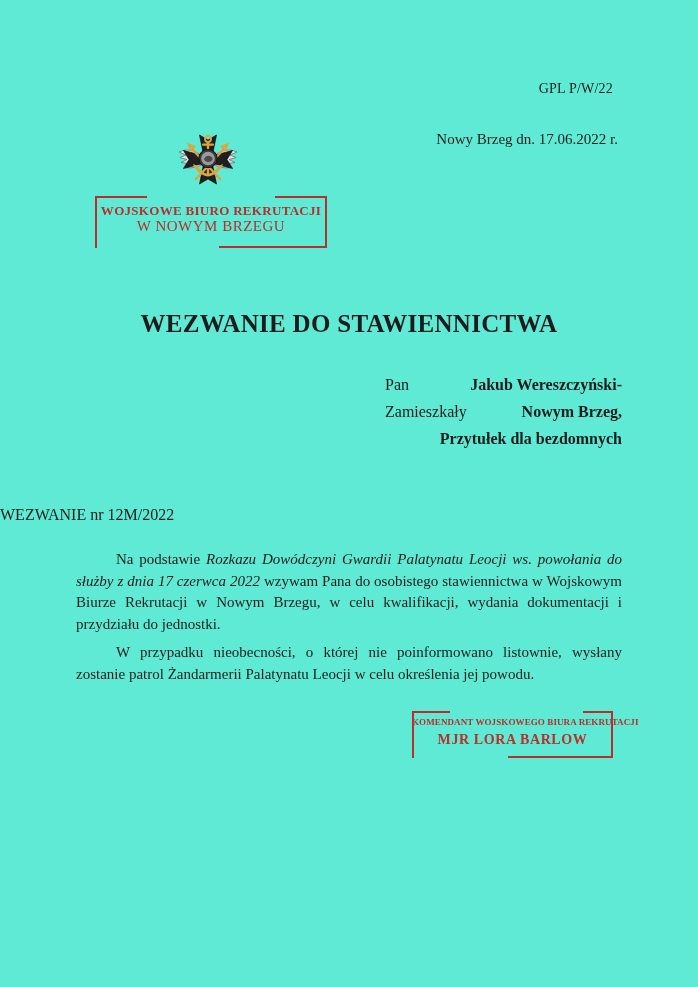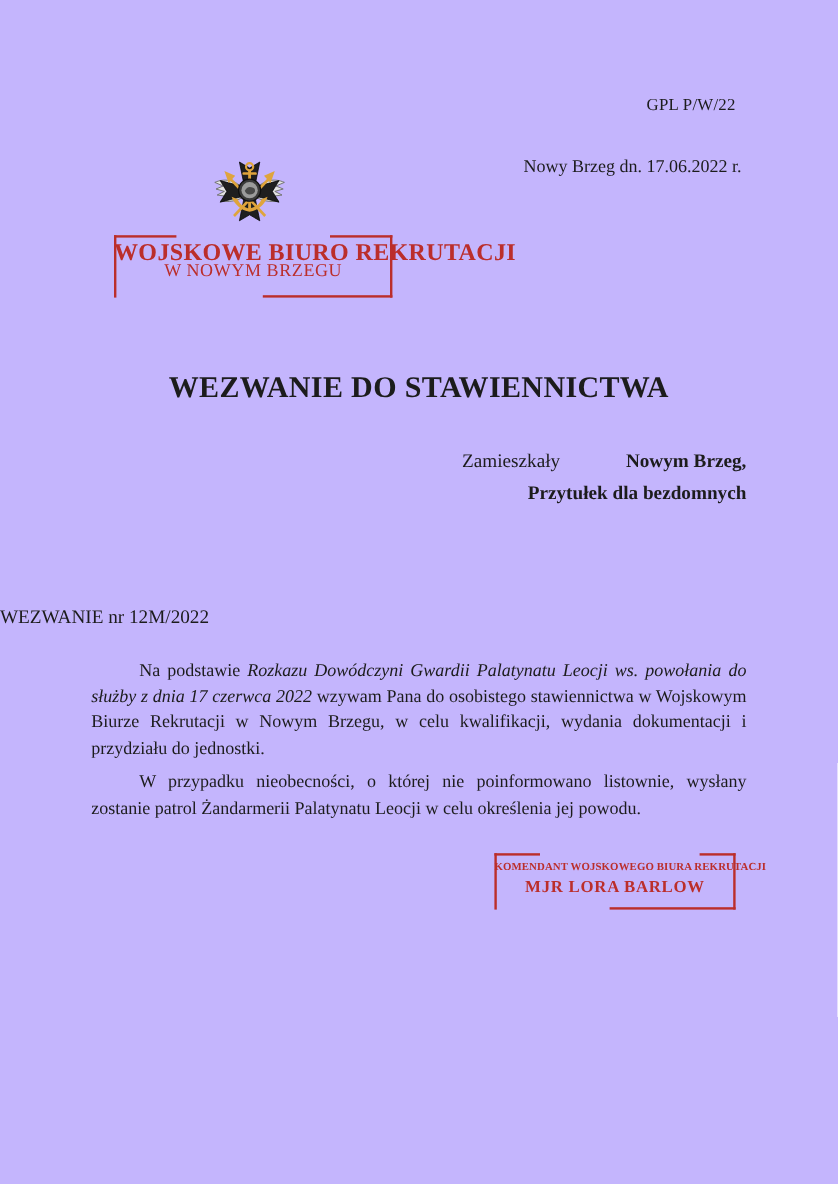--- a/index.html
+++ b/index.html
@@ -5,37 +5,37 @@
   :root{
     --stamp-red:#bb2e2b;
     --text-black:#1c1c1c;
   }
   *{box-sizing:border-box;}
   html,body{margin:0;padding:0;background:#ffffff;}
   .page{
     position:relative;
     width:698px;height:987px;
     margin:0 auto;
-    background:#c4b5fd;
+    background:#5eead4;
     font-family:"Liberation Serif", serif;
     color:var(--text-black);
     overflow:hidden;
   }
   .abs{position:absolute;}
 
   .ref-number{top:81px;right:85px;font-size:14px;letter-spacing:0.2px;}
   .date-line{top:131px;right:80px;font-size:15px;}
 
   .emblem{left:178px;top:131px;width:60px;height:57px;}
 
   
   .stamp{color:var(--stamp-red);text-align:center;white-space:nowrap;}
   .stamp .line{position:absolute;background:var(--stamp-red);}
   .stamp-top{left:95px;top:196px;width:232px;height:52px;padding-top:7px;}
-  .stamp-top .t1{font-size:20px;font-weight:bold;letter-spacing:0.3px;line-height:16px;}
+  .stamp-top .t1{font-size:13px;font-weight:bold;letter-spacing:0.3px;line-height:16px;}
   .stamp-top .t2{font-size:15px;font-weight:normal;letter-spacing:0.5px;line-height:15px;}
 
   .stamp-sign{left:412px;top:711px;width:201px;height:47px;padding-top:6px;}
   .stamp-sign .t1{font-size:9px;font-weight:bold;letter-spacing:0.1px;line-height:11px;}
   .stamp-sign .t2{font-size:14px;font-weight:bold;letter-spacing:0.6px;line-height:17px;margin-top:3px;}
 
   .v-left{left:0;top:0;width:2px;height:100%;}
   .v-right{right:0;top:0;width:2px;height:100%;}
   .tick-tl{left:0;top:0;height:2px;}
   .tick-tr{right:0;top:0;height:2px;}
@@ -107,20 +107,24 @@
     <div class="line tick-tr"></div>
     <div class="line b-line"></div>
     <div class="t1">WOJSKOWE BIURO REKRUTACJI</div>
     <div class="t2">W NOWYM BRZEGU</div>
   </div>
 
   <div class="abs doc-title">WEZWANIE DO STAWIENNICTWA</div>
 
   <div class="abs recipient">
     <div class="r-row">
+      <span class="r-label">Pan</span>
+      <span class="r-value">Jakub Wereszczyński-</span>
+    </div>
+    <div class="r-row">
       <span class="r-label">Zamieszkały</span>
       <span class="r-value">Nowym Brzeg,</span>
     </div>
     <div class="r-row">
       <span class="r-label"></span>
       <span class="r-value">Przytułek dla bezdomnych</span>
     </div>
   </div>
 
   <div class="abs summons-number">WEZWANIE nr 12M/2022</div>

